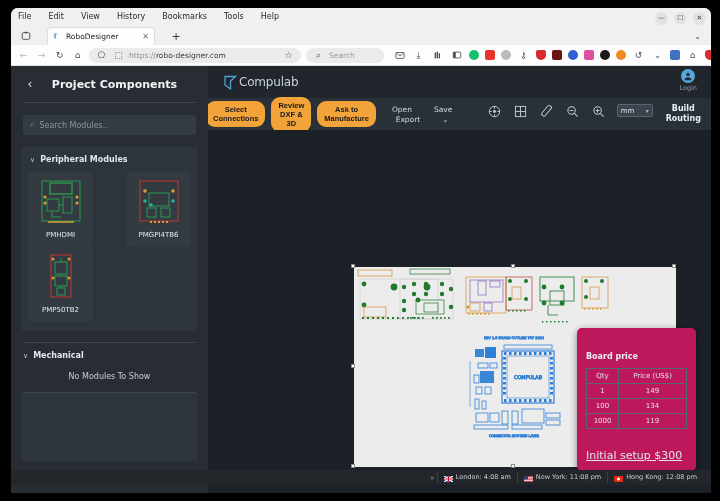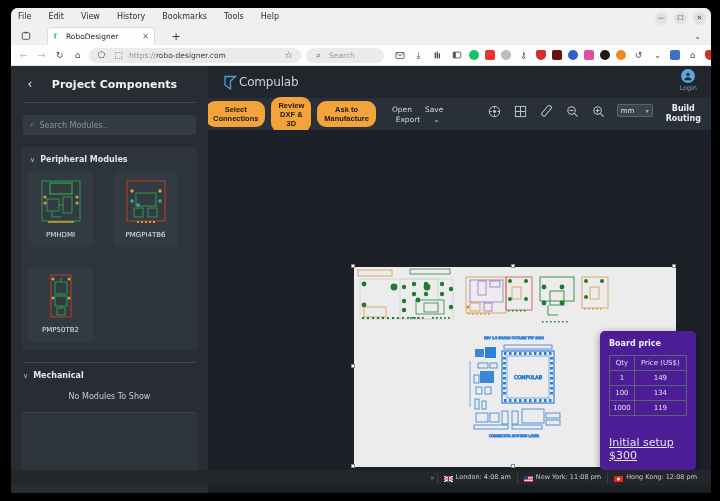--- a/index.html
+++ b/index.html
@@ -160,21 +160,21 @@
     background: #f2a43b; color: #1a1a1a;
     border-radius: 9px; font-size: 7.5px; font-weight: bold;
     text-align: center; line-height: 9px;
     padding: 4px 7px; white-space: pre-line;
     border: none; cursor: pointer;
   }
   .menuset {
     margin-left: 16px; display: flex; flex-direction: column;
     align-items: center; gap: 1px;
   }
-  .menuset-row { display: flex; gap: 13px; }
+  .menuset-row { display: flex; gap: 22px; }
   .menuset-row span { font-size: 7.5px; color: #d5dbe2; }
   .tb-right {
     position: absolute; right: 10px; display: flex;
     align-items: flex-start; gap: 11px;
   }
   .tb-ic {
     width: 15px; height: 15px; display: flex;
     align-items: center; justify-content: center;
     color: #c2cbd4;
   }
@@ -205,24 +205,24 @@
     background: #ececec;
   }
   .handle {
     position: absolute; width: 4px; height: 4px;
     background: #fff; border: 1px solid #8a8a8a;
   }
 
   
   .price-card {
     position: absolute; right: 15px; bottom: 4px;
-    width: 96px;
-    background: #4c1d95;
+    width: 119px;
+    background: #be185d;
     border-radius: 5px;
-    padding: 8px 9px 9px;
+    padding: 24px 9px 9px;
     box-shadow: 0 2px 7px rgba(0,0,0,.45);
   }
   .price-title {
     font-size: 8px; font-weight: bold; color: #e9eef3;
     margin-bottom: 7px;
   }
   .price-table {
     width: 100%; border-collapse: collapse;
     border: 1px solid #5b6571;
   }
@@ -267,22 +267,22 @@
     border-radius: 4px;
     padding: 8px 7px 9px;
   }
   .sb-sec-head {
     display: flex; align-items: center; gap: 5px;
     margin-bottom: 8px; padding-left: 2px;
   }
   .sb-chev { font-size: 7px; color: #b9c2cb; }
   .sb-sec-title { font-size: 8px; color: #dfe6ec; font-weight: bold; }
   .mod-grid {
-    display: flex; flex-wrap: wrap; gap: 20px;
-    justify-content: flex-start;
+    display: flex; flex-wrap: wrap; gap: 0;
+    justify-content: space-between;
   }
   .mod-card {
     width: 65px; height: 75px;
     background: #333a42; border-radius: 4px;
     display: flex; flex-direction: column;
     align-items: center; padding-top: 5px;
   }
   .mod-thumb {
     width: 52px; height: 52px;
   }

